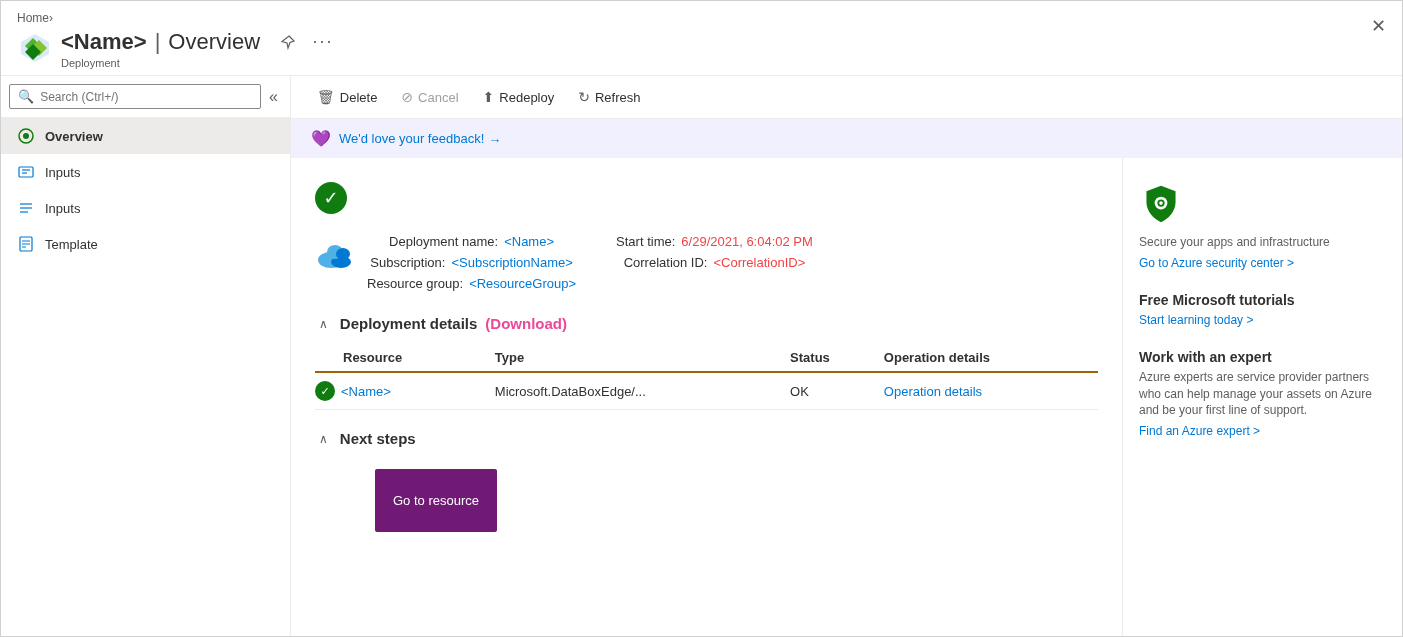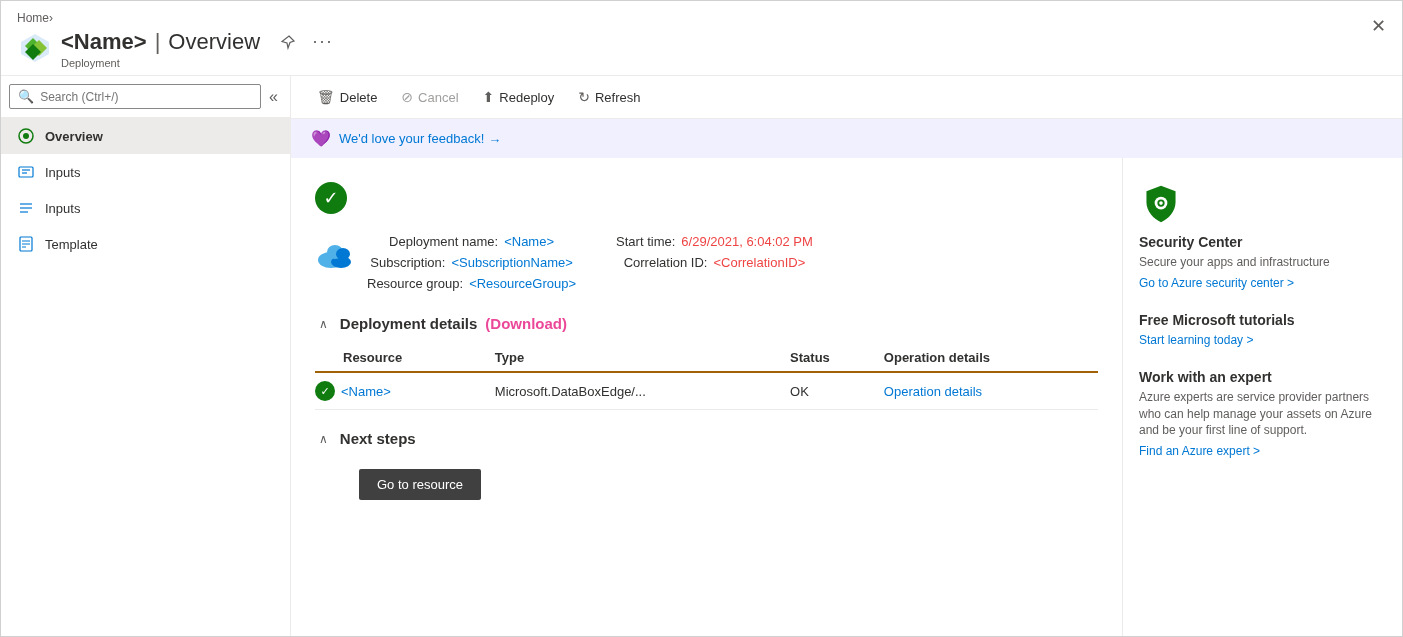--- a/index.html
+++ b/index.html
@@ -286,29 +286,29 @@
       justify-content: center;
       color: #fff;
       font-size: 11px;
       margin-right: 6px;
       vertical-align: middle;
     }
     .details-table .first-col { display: flex; align-items: center; }
 
     .next-steps-section { margin-top: 20px; }
     .go-resource-btn {
-      background: #404040;
+      background: #701a75;
       color: #fff;
       border: none;
-      padding: 8px 18px;
+      padding: 24px 18px;
       font-size: 13px;
       cursor: pointer;
       border-radius: 2px;
       margin-top: 10px;
-      margin-left: 44px;
+      margin-left: 60px;
     }
 
     
     .right-section-item {
       margin-bottom: 22px;
     }
     .right-icon-wrap {
       width: 44px;
       height: 44px;
       margin-bottom: 8px;
@@ -565,21 +565,20 @@
 
           <div class="right-section-item">
             <div class="right-icon-wrap">
               <svg class="shield-icon" viewBox="0 0 40 44" fill="none">
                 <path d="M20 2L4 8V20C4 30 12 38.5 20 42C28 38.5 36 30 36 20V8L20 2Z" fill="#107c10"></path>
                 <circle cx="20" cy="21" r="7" fill="white"></circle>
                 <circle cx="20" cy="21" r="4" fill="#107c10"></circle>
                 <rect x="18" y="19" width="4" height="4" rx="2" fill="white"></rect>
               </svg>
             </div>
-            <div class="right-title">Security Center</div>
             <div class="right-desc">Secure your apps and infrastructure</div>
             <a href="#" class="right-link">Go to Azure security center &gt;</a>
           </div>
 
           <div class="right-section-item">
             <div class="right-title">Free Microsoft tutorials</div>
             <a href="#" class="right-link">Start learning today &gt;</a>
           </div>
 
           <div class="right-section-item">

